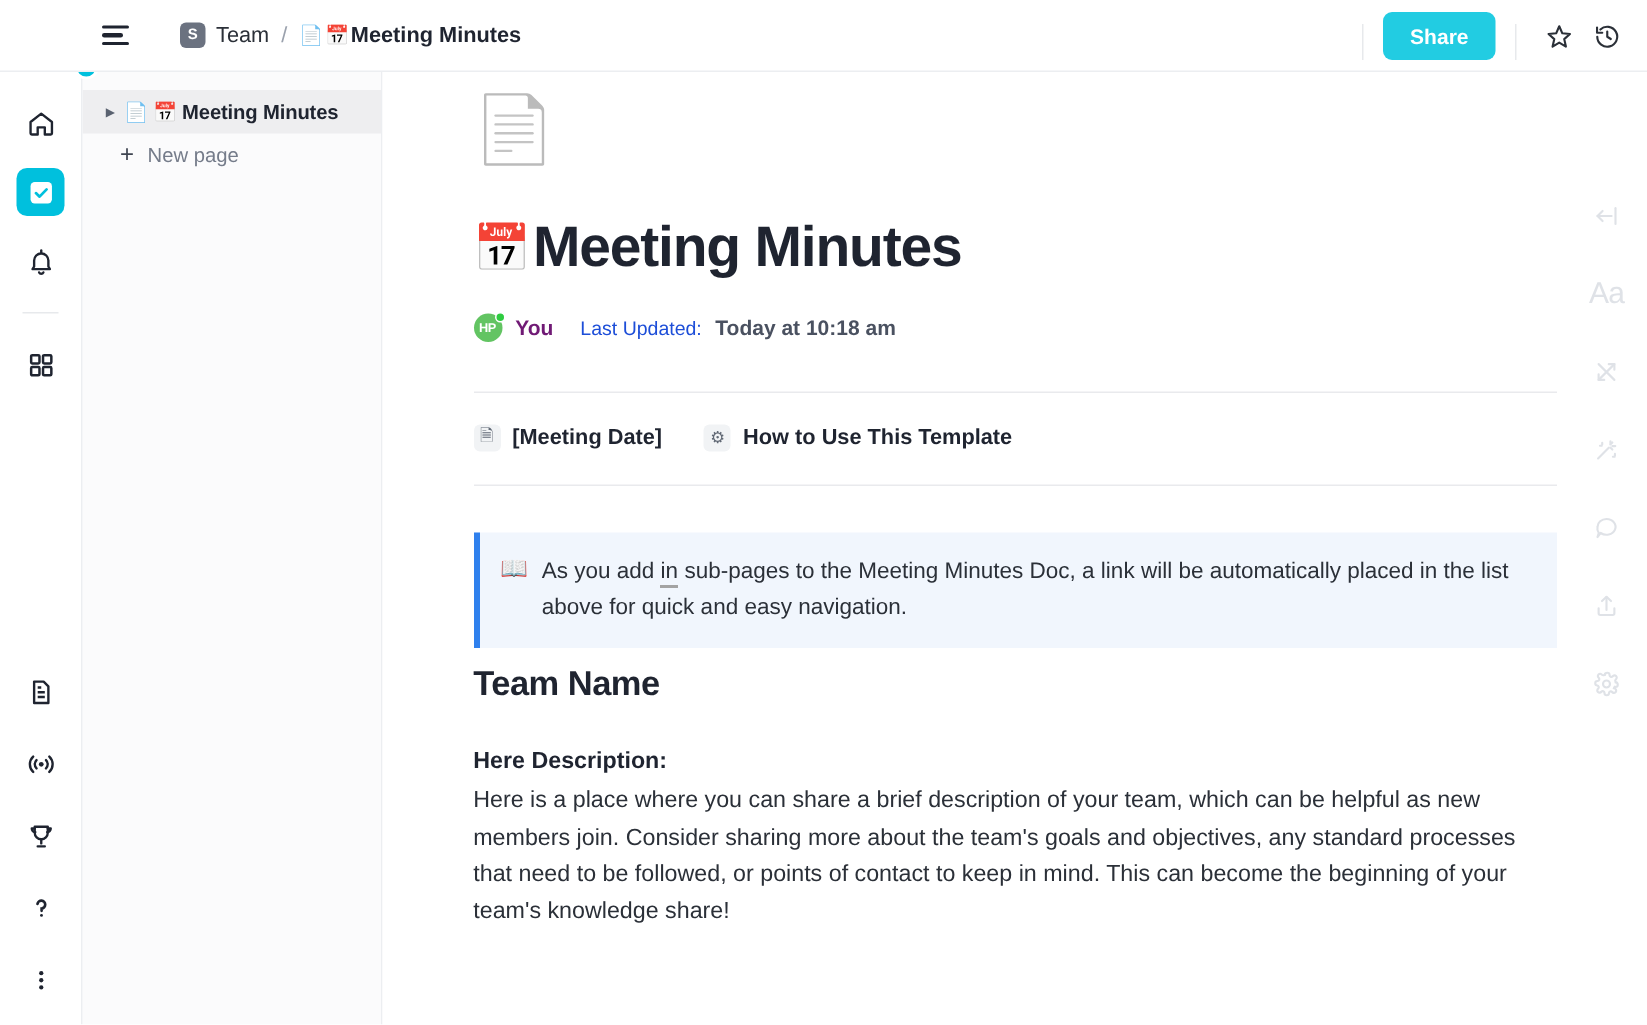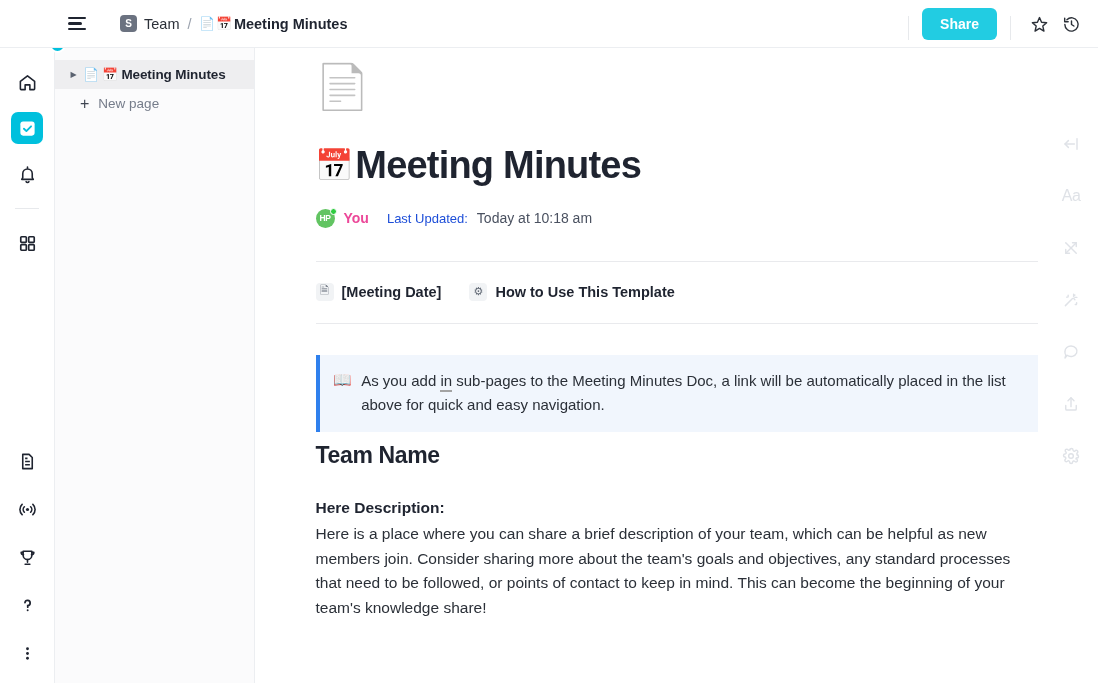--- a/index.html
+++ b/index.html
@@ -136,23 +136,23 @@
     background: #62c462; color:#fff;
     font-size: 8.5px; font-weight: bold;
     display:flex; align-items:center; justify-content:center;
     position: relative; letter-spacing: -0.3px;
   }
   .avatar .dot {
     position:absolute; top: -1px; right: -2px;
     width: 7px; height: 7px; border-radius:50%;
     background: #2ecc40; border: 1.5px solid #fff;
   }
-  .meta-you { font-size: 14px; font-weight: bold; color: #ec4899; }
+  .meta-you { font-size: 14px; font-weight: bold; color: #701a75; }
   .meta-label { font-size: 13px; color: #1d4ed8; margin-left: 9px; }
-  .meta-time { font-size: 14px; color: #4a5160; font-weight: normal; }
+  .meta-time { font-size: 14px; color: #4a5160; font-weight: bold; }
 
   .hr { height:1px; background:#e9eaed; margin-top: 33px; }
 
   .links-row { display:flex; align-items:center; gap: 28px; margin-top: 21px; }
   .doclink { display:flex; align-items:center; gap: 8px; cursor: pointer; }
   .doclink .lico {
     width: 18px; height: 18px; border-radius: 4px; background:#f1f3f5;
     display:flex; align-items:center; justify-content:center;
     font-size: 11px; color:#616975;
   }
@@ -186,21 +186,21 @@
     background: #fff;
     display:flex; flex-direction: column; align-items:center;
     padding-top: 82px; gap: 24px;
     z-index: 10;
   }
   .rr-btn {
     width: 28px; height: 28px;
     display:flex; align-items:center; justify-content:center;
     color: #dfe2e7; cursor: pointer;
   }
-  .rr-aa { font-size: 16px; font-weight: normal; color: #dfe2e7; letter-spacing:-0.5px; }
+  .rr-aa { font-size: 20px; font-weight: normal; color: #dfe2e7; letter-spacing:-0.5px; }
 </style>
 </head>
 <body>
 
 <div class="app">
 
   <div class="rail">
     <div class="logo-wrap">
       <div class="cu-logo">
         <svg width="30" height="28" viewBox="0 0 30 28">

